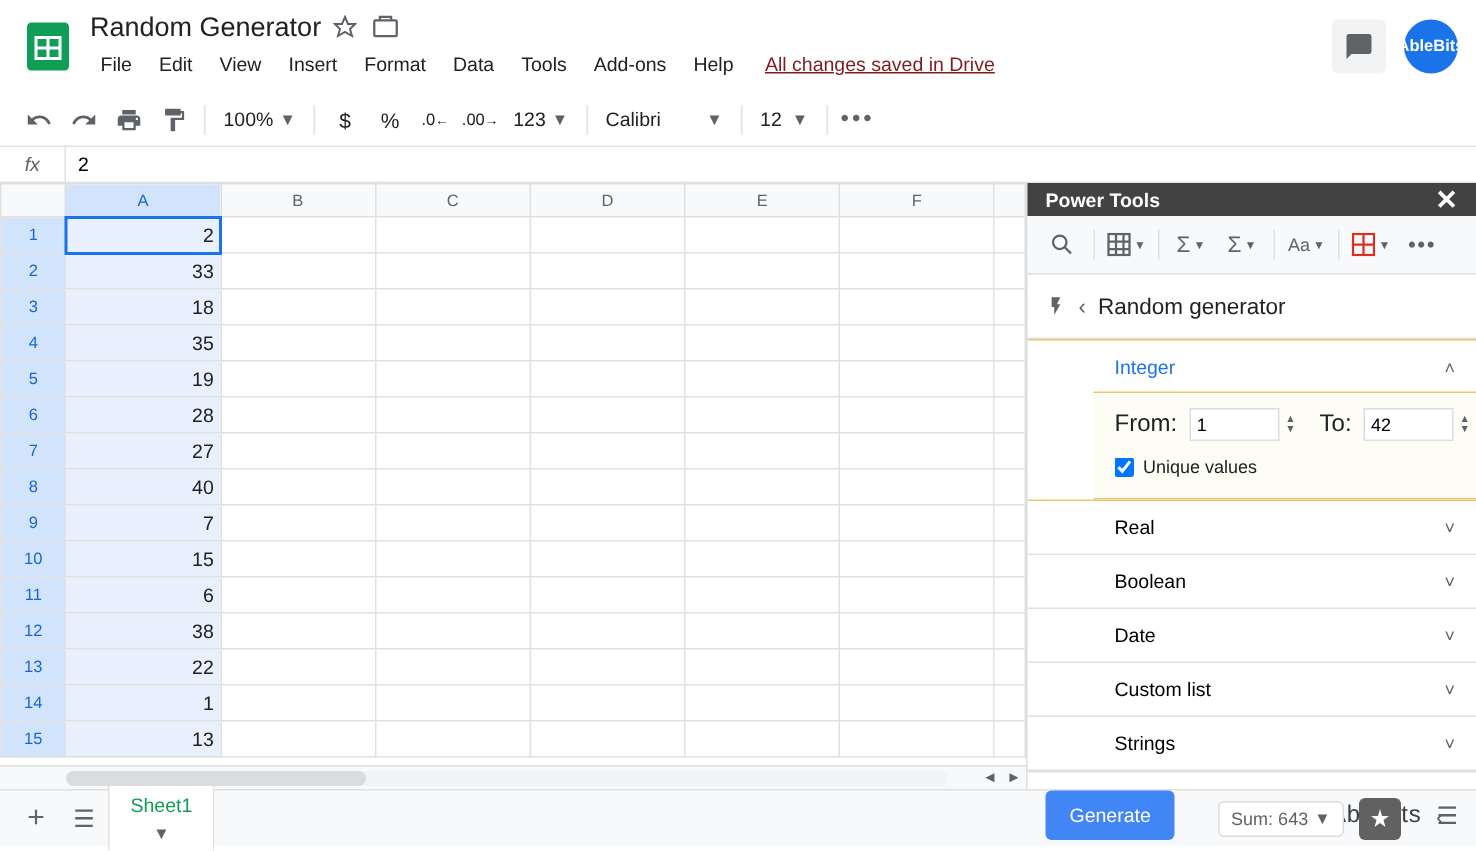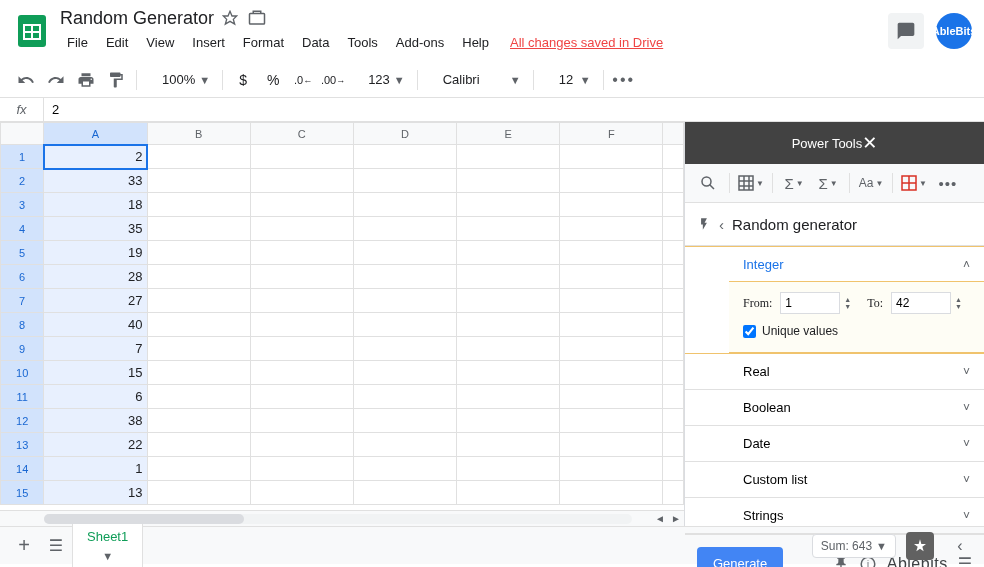--- a/index.html
+++ b/index.html
@@ -8,31 +8,31 @@
 
 .header { display: flex; align-items: center; padding: 8px 12px; height: 62px; }
 .logo { width: 40px; height: 40px; margin-right: 8px; display: flex; align-items: center; justify-content: center; }
 .logo-svg { width: 36px; height: 36px; }
 .title-area { flex: 1; }
 .title-row { display: flex; align-items: center; gap: 8px; }
 .doc-title { font-size: 18px; color: #202124; }
 .star-icon, .folder-icon { width: 18px; height: 18px; color: #5f6368; cursor: pointer; }
 .menu-row { display: flex; gap: 4px; margin-top: 2px; align-items: center; }
 .menu-item { font-size: 13px; color: #202124; padding: 4px 7px; cursor: pointer; border-radius: 4px; }
-.save-status { font-size: 13px; color: #ef4444; text-decoration: underline; margin-left: 10px; cursor: pointer; }
+.save-status { font-size: 13px; color: #7f1d1d; text-decoration: underline; margin-left: 10px; cursor: pointer; }
 .header-right { display: flex; align-items: center; gap: 12px; }
 .comment-btn { width: 36px; height: 36px; display: flex; align-items: center; justify-content: center; border-radius: 4px; cursor: pointer; background: #f1f3f4; }
 .share-btn { background: #0f9d58; color: #fff; border: none; padding: 8px 16px; border-radius: 4px; font-size: 14px; font-weight: 500; display: flex; align-items: center; gap: 6px; cursor: pointer; }
 .avatar { width: 36px; height: 36px; border-radius: 50%; background: #1a73e8; color: #fff; display: flex; align-items: center; justify-content: center; font-size: 11px; font-weight: bold; }
 
 
 .toolbar { display: flex; align-items: center; padding: 4px 12px; border-bottom: 1px solid #e0e0e0; height: 36px; gap: 2px; }
 .tb-btn { width: 28px; height: 28px; display: flex; align-items: center; justify-content: center; cursor: pointer; border-radius: 2px; color: #5f6368; }
 .tb-sep { width: 1px; height: 20px; background: #e0e0e0; margin: 0 4px; }
-.tb-text { font-size: 13px; color: #202124; padding: 4px 6px; cursor: pointer; display: flex; align-items: center; gap: 4px; margin-left: 13px; }
+.tb-text { font-size: 13px; color: #202124; padding: 4px 6px; cursor: pointer; display: flex; align-items: center; gap: 4px; }
 .tb-dropdown { font-size: 11px; color: #5f6368; }
 
 
 .formula-bar { display: flex; align-items: flex-end; border-bottom: 1px solid #e0e0e0; height: 24px; }
 .fx-label { width: 44px; text-align: center; font-style: italic; color: #5f6368; font-size: 13px; border-right: 1px solid #e0e0e0; height: 100%; display: flex; align-items: center; justify-content: center; }
 .fx-input { flex: 1; border: none; padding: 0 8px; font-size: 13px; height: 100%; outline: none; }
 
 
 .main { display: flex; height: 404px; }
 
@@ -50,40 +50,40 @@
 .row-header.sel, .col-header th.sel { background: #d2e3fc; color: #1967d2; }
 
 
 .hscroll { height: 16px; background: #f8f9fa; border-top: 1px solid #e0e0e0; display: flex; align-items: center; }
 .hscroll-track { flex: 1; height: 10px; background: #f1f3f4; margin: 0 20px 0 44px; border-radius: 5px; position: relative; }
 .hscroll-thumb { position: absolute; left: 0; width: 200px; height: 10px; background: #dadce0; border-radius: 5px; }
 .hscroll-arrow { width: 16px; text-align: center; color: #5f6368; font-size: 10px; cursor: pointer; }
 
 
 .side-panel { width: 300px; border-left: 1px solid #dadce0; display: flex; flex-direction: column; background: #fff; }
-.panel-header { background: #424242; color: #fff; padding: 10px 12px; display: flex; align-items: center; justify-content: center; font-size: 13px; font-weight: 400; }
+.panel-header { background: #424242; color: #fff; padding: 0 12px; display: flex; align-items: center; justify-content: space-between; font-size: 13px; font-weight: 700; }
 .panel-close { cursor: pointer; font-size: 18px; }
 .panel-toolbar { display: flex; align-items: center; padding: 6px 8px; border-bottom: 1px solid #e0e0e0; gap: 4px; background: #f8f9fa; }
 .pt-btn { width: 30px; height: 26px; display: flex; align-items: center; justify-content: center; cursor: pointer; border-radius: 2px; color: #5f6368; font-size: 15px; position: relative; }
 .pt-btn .dd { font-size: 8px; margin-left: 2px; }
 .pt-sep { width: 1px; height: 20px; background: #e0e0e0; margin: 0 2px; }
 .panel-breadcrumb { display: flex; align-items: center; padding: 12px; gap: 8px; font-size: 15px; color: #202124; }
 .bolt-icon { color: #5f6368; }
 .back-chevron { color: #5f6368; cursor: pointer; }
 
 .accordion { border-top: 1px solid #e0e0e0; }
 .acc-item { border-bottom: 1px solid #e0e0e0; padding-left: 44px; }
 .acc-header { display: flex; justify-content: space-between; align-items: center; padding: 10px 14px; cursor: pointer; font-size: 13px; }
 .acc-header.active { color: #1a73e8; }
 .acc-header.active + .acc-body { border: 1px solid #f0c36d; border-left: none; border-right: none; margin-top: -1px; }
 .acc-item.open { border-bottom: 1px solid #f0c36d; }
 .acc-chevron { color: #5f6368; font-size: 12px; }
 .acc-body { padding: 10px 14px 14px; background: #fefdf5; }
 .field-row { display: flex; align-items: center; gap: 8px; margin-bottom: 10px; }
-.field-label { font-size: 12px; color: #202124; font-family: Liberation Serif, serif; }
+.field-label { font-size: 16px; color: #202124; }
 .num-input { width: 60px; padding: 3px 4px; border: 1px solid #dadce0; font-size: 12px; }
 .spinner { display: flex; flex-direction: column; margin-left: -4px; }
 .spinner span { font-size: 7px; line-height: 7px; color: #5f6368; cursor: pointer; }
 .checkbox-row { display: flex; align-items: center; gap: 6px; font-size: 12px; color: #202124; }
 
 .panel-footer { margin-top: auto; padding: 12px; display: flex; align-items: center; gap: 10px; border-top: 1px solid #e0e0e0; }
 .generate-btn { background: #4285f4; color: #fff; border: none; padding: 9px 16px; border-radius: 4px; font-size: 13px; font-weight: 500; cursor: pointer; }
 .footer-icons { display: flex; gap: 10px; align-items: center; margin-left: auto; color: #5f6368; }
 .footer-icons span { cursor: pointer; }
 .ablebits-logo { font-size: 16px; font-weight: 500; color: #3c4043; letter-spacing: 0.5px; }

